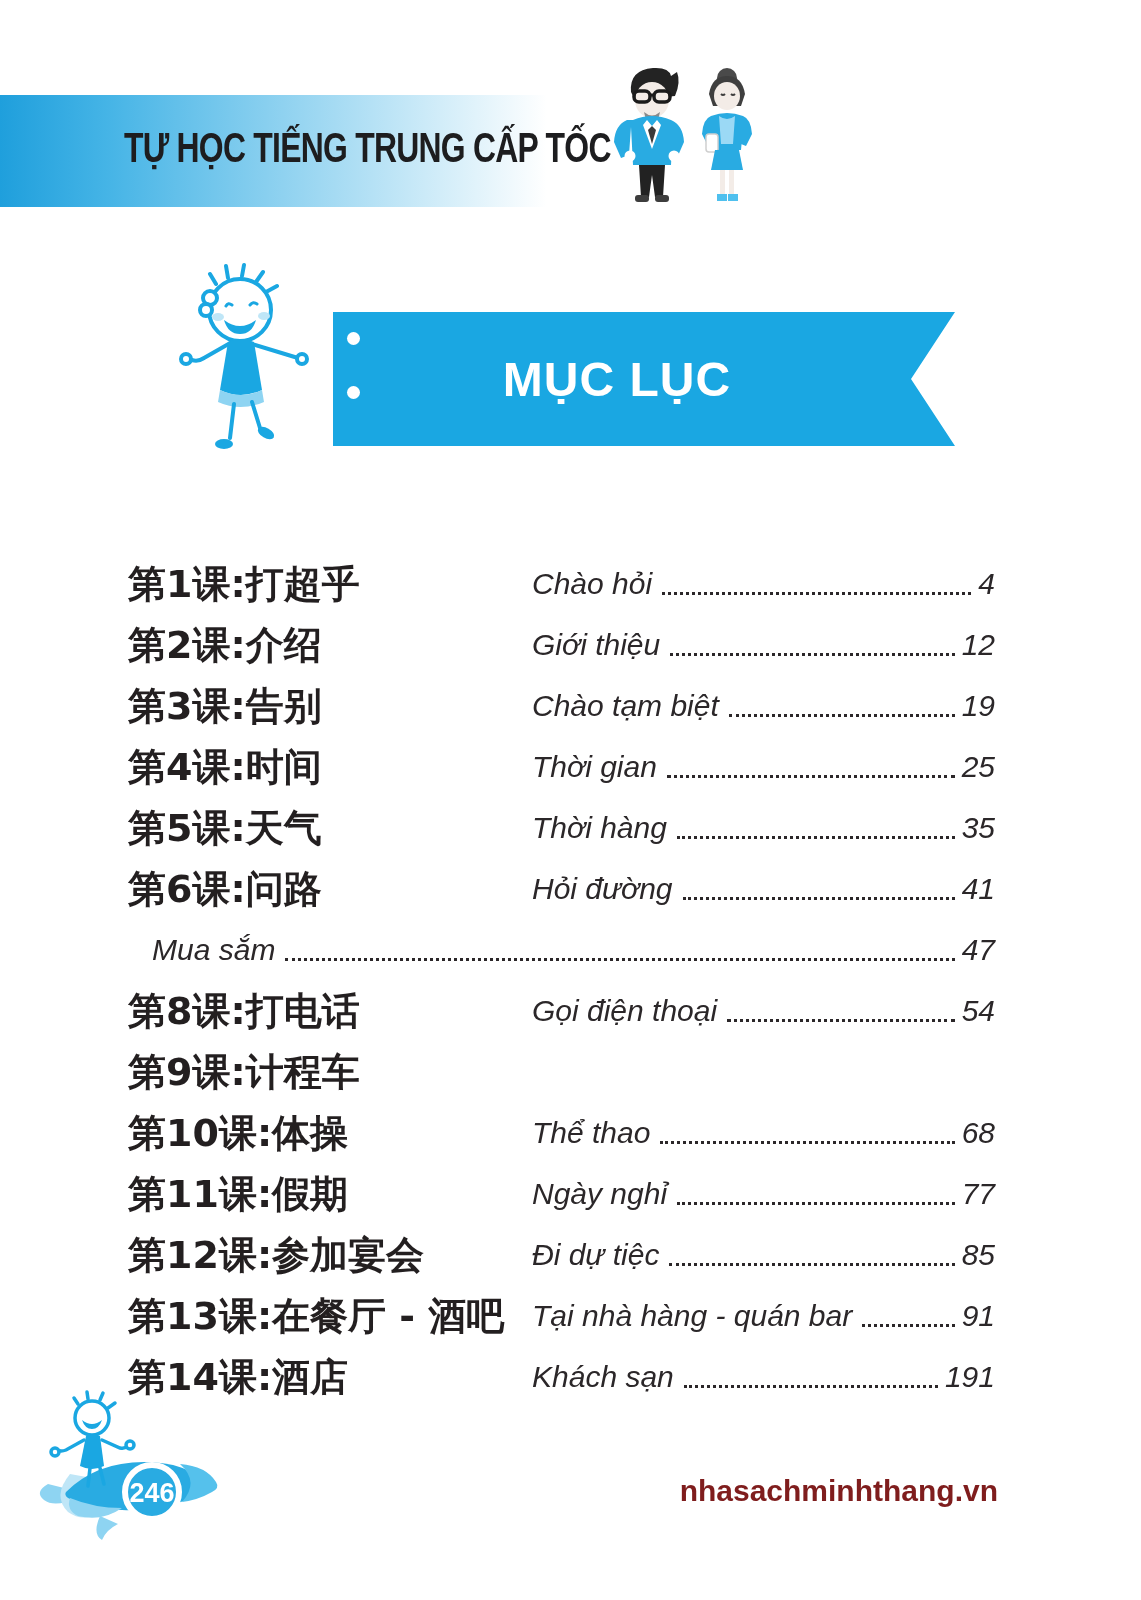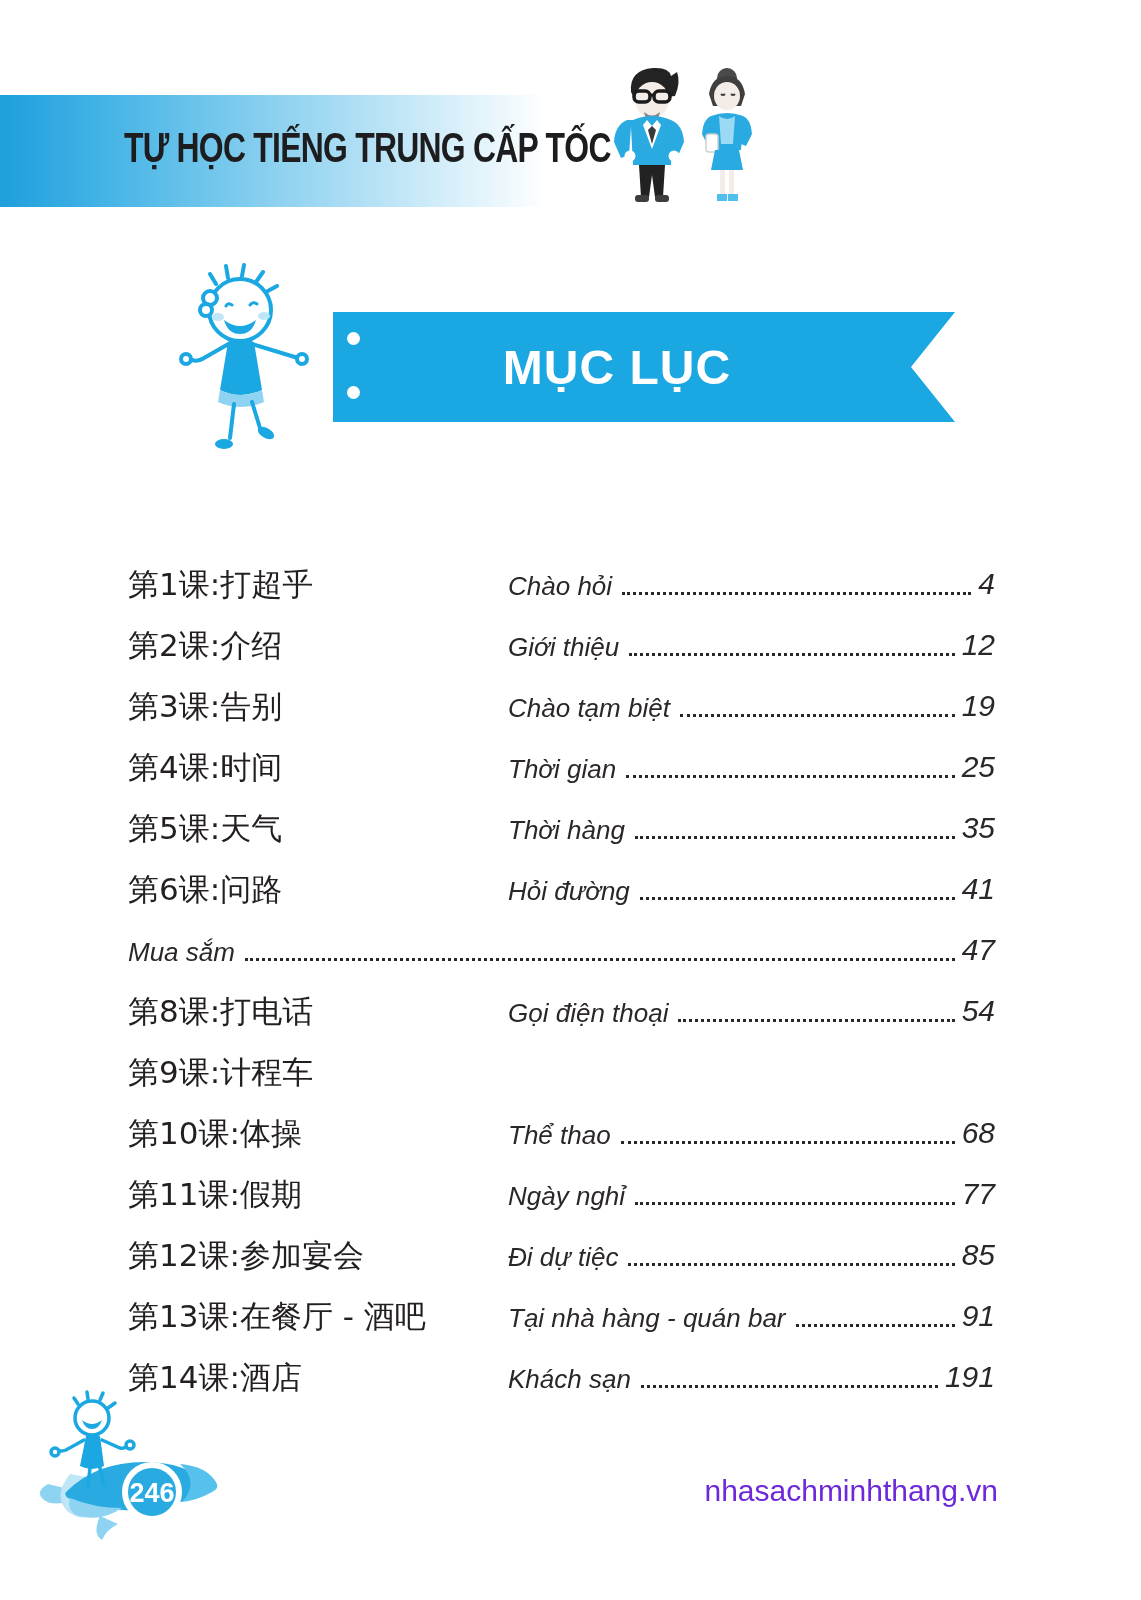--- a/index.html
+++ b/index.html
@@ -22,21 +22,21 @@
     position:absolute;left:124px;top:124px;
     font-size:42px;font-weight:800;letter-spacing:-1px;
     color:#1d1d1f;white-space:nowrap;
     transform:scaleX(0.76);transform-origin:left center;
   }
   .header-chars{position:absolute;left:603px;top:64px;width:164px;height:146px;}
 
   
   .banner-child{position:absolute;left:172px;top:262px;width:168px;height:210px;}
   .ribbon{
-    position:absolute;left:333px;top:312px;width:622px;height:110px;
+    position:absolute;left:333px;top:312px;width:622px;height:134px;
     background:#1aa7e2;
     clip-path:polygon(0 0,100% 0,calc(100% - 44px) 50%,100% 100%,0 100%);
     display:flex;align-items:center;justify-content:center;
   }
   .ribbon .pin{position:absolute;left:14px;width:13px;height:13px;border-radius:50%;background:#ffffff;}
   .ribbon .pin.top{top:20px;}
   .ribbon .pin.bot{top:74px;}
   .ribbon-title{
     color:#ffffff;font-size:48px;font-weight:800;letter-spacing:1px;
     padding-right:54px;white-space:nowrap;
@@ -44,32 +44,32 @@
 
   
   .toc{
     position:absolute;left:128px;top:554px;width:867px;
     display:flex;flex-direction:column;
   }
   .toc-row{height:61px;display:flex;align-items:center;}
   .zh{
     width:380px;flex:none;
     font-family:"DejaVu Sans","Liberation Sans",sans-serif;
-    font-size:31px;font-weight:400;color:#231f20;white-space:nowrap;
+    font-size:38px;font-weight:700;color:#231f20;white-space:nowrap;
   }
   .vi-wrap{flex:1;display:flex;align-items:flex-end;font-style:italic;color:#2b2729;}
-  .vi{font-size:26px;line-height:1.15;white-space:nowrap;padding-right:7px;}
+  .vi{font-size:30px;line-height:1.15;white-space:nowrap;padding-right:7px;margin-left:24px;}
   .leader{flex:1;min-width:26px;border-bottom:3px dotted #2b2729;margin:0 3px 7px 3px;}
   .pg{font-size:30px;line-height:1.15;white-space:nowrap;padding-left:4px;}
 
   
   .footer-rocket{position:absolute;left:30px;top:1388px;width:200px;height:168px;}
   .website{
     position:absolute;right:191px;top:1474px;
-    font-size:30px;font-weight:400;color:#6d28d9;
+    font-size:30px;font-weight:700;color:#7f1d1d;
     text-decoration:none;white-space:nowrap;
   }
 </style>
 </head>
 <body>
 
 <div class="page">
 
   <div class="header-band"></div>
   <div class="book-title">TỰ HỌC TIẾNG TRUNG CẤP TỐC</div>

